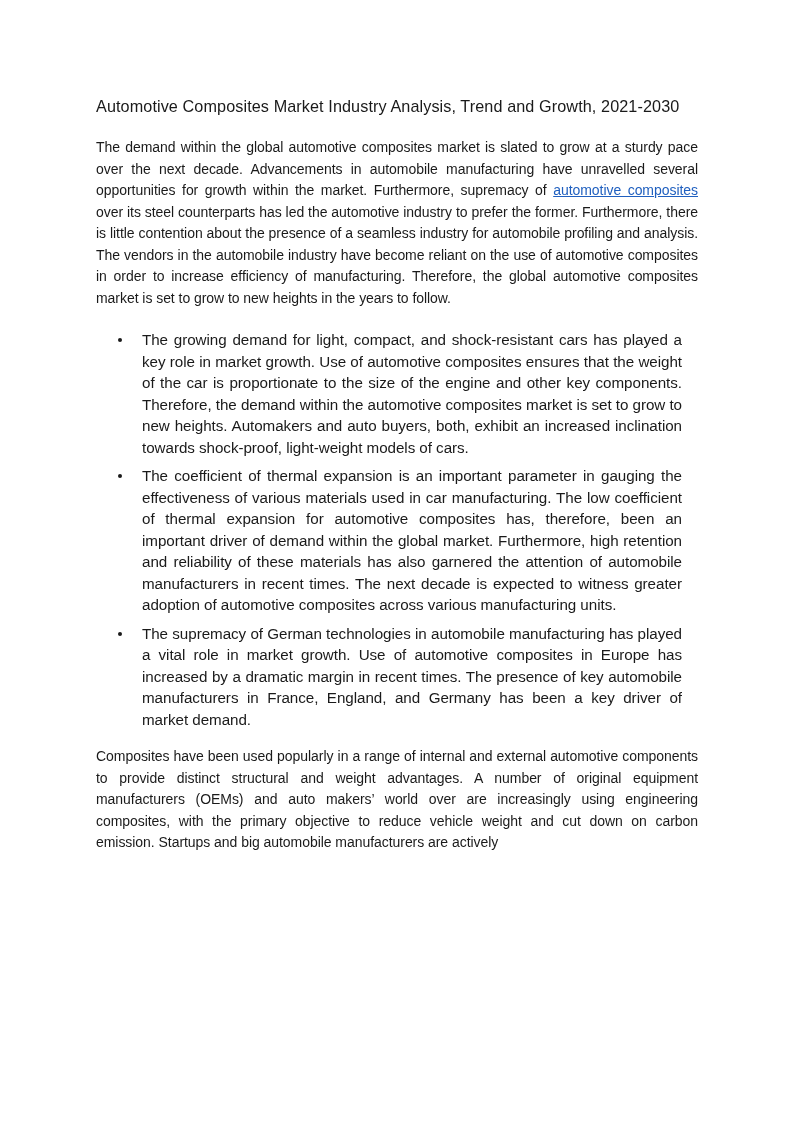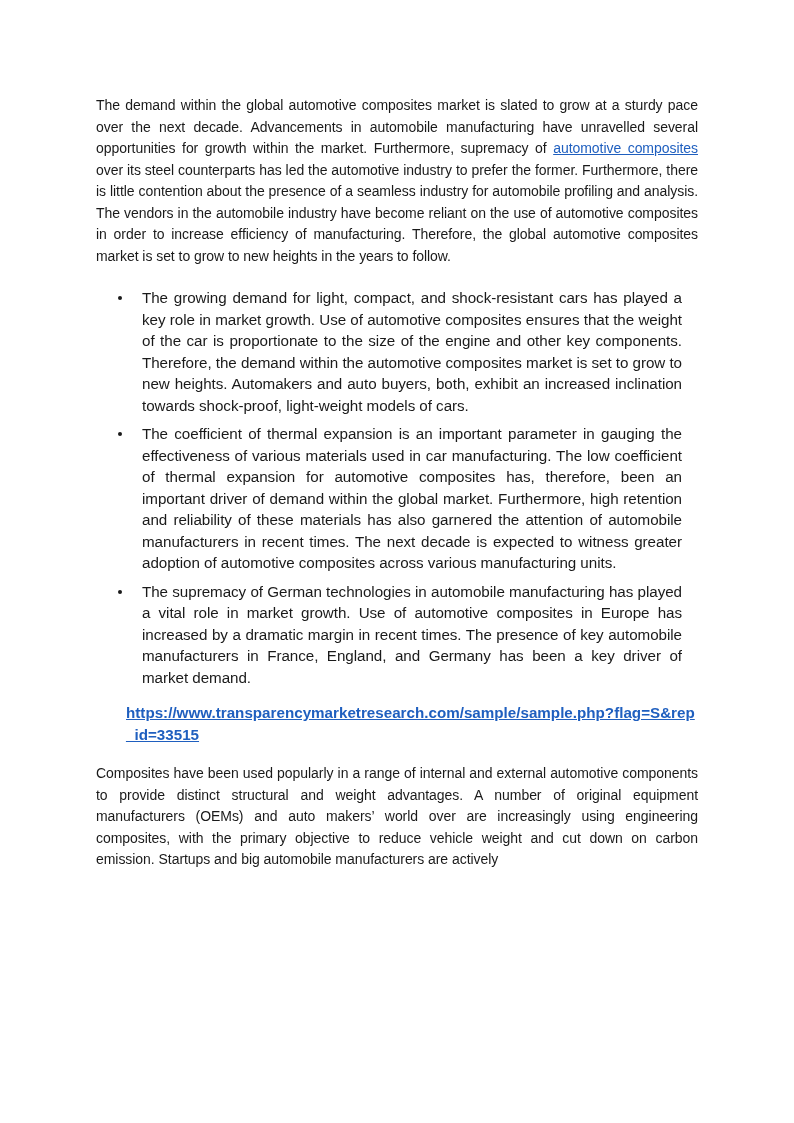--- a/index.html
+++ b/index.html
@@ -86,37 +86,37 @@
       line-height: 21px;
       color: #1b2f45;
       font-weight: bold;
       margin: 0 0 18px 0;
     }
   </style>
 </head>
 <body>
 
 <div class="page">
+  <h1 class="doc-title">Automotive Composites Market Industry Analysis, Trend and Growth, 2021-2030</h1>
 
   <p class="body-para"><span>The demand within the global automotive composites market is slated to grow at a sturdy pace over the next decade. Advancements in automobile manufacturing have unravelled several opportunities for growth within the market. Furthermore, supremacy of </span><a class="inline-link">automotive composites</a><span> over its steel counterparts has led the automotive industry to prefer the former. Furthermore, there is little contention about the presence of a seamless industry for automobile profiling and analysis. The vendors in the automobile industry have become reliant on the use of automotive composites in order to increase efficiency of manufacturing. Therefore, the global automotive composites market is set to grow to new heights in the years to follow.</span></p>
 
   <ul class="bullets">
     <li>
       <span class="bullet-dot"></span>
       <span>The growing demand for light, compact, and shock-resistant cars has played a key role in market growth. Use of automotive composites ensures that the weight of the car is proportionate to the size of the engine and other key components. Therefore, the demand within the automotive composites market is set to grow to new heights. Automakers and auto buyers, both, exhibit an increased inclination towards shock-proof, light-weight models of cars.</span>
     </li>
     <li>
       <span class="bullet-dot"></span>
       <span>The coefficient of thermal expansion is an important parameter in gauging the effectiveness of various materials used in car manufacturing. The low coefficient of thermal expansion for automotive composites has, therefore, been an important driver of demand within the global market. Furthermore, high retention and reliability of these materials has also garnered the attention of automobile manufacturers in recent times. The next decade is expected to witness greater adoption of automotive composites across various manufacturing units.</span>
     </li>
     <li>
       <span class="bullet-dot"></span>
       <span>The supremacy of German technologies in automobile manufacturing has played a vital role in market growth. Use of automotive composites in Europe has increased by a dramatic margin in recent times. The presence of key automobile manufacturers in France, England, and Germany has been a key driver of market demand.</span>
     </li>
   </ul>
 
   <div class="sample-block">
-    <a class="sample-link">https://www.transparencymarketresearch.com/sample/sample.php?flag=S&amp;rep_id=33515</a>
   </div>
 
 
   <p class="body-para">Composites have been used popularly in a range of internal and external automotive components to provide distinct structural and weight advantages. A number of original equipment manufacturers (OEMs) and auto makers’ world over are increasingly using engineering composites, with the primary objective to reduce vehicle weight and cut down on carbon emission. Startups and big automobile manufacturers are actively</p>
 </div>
 
 </body></html>

